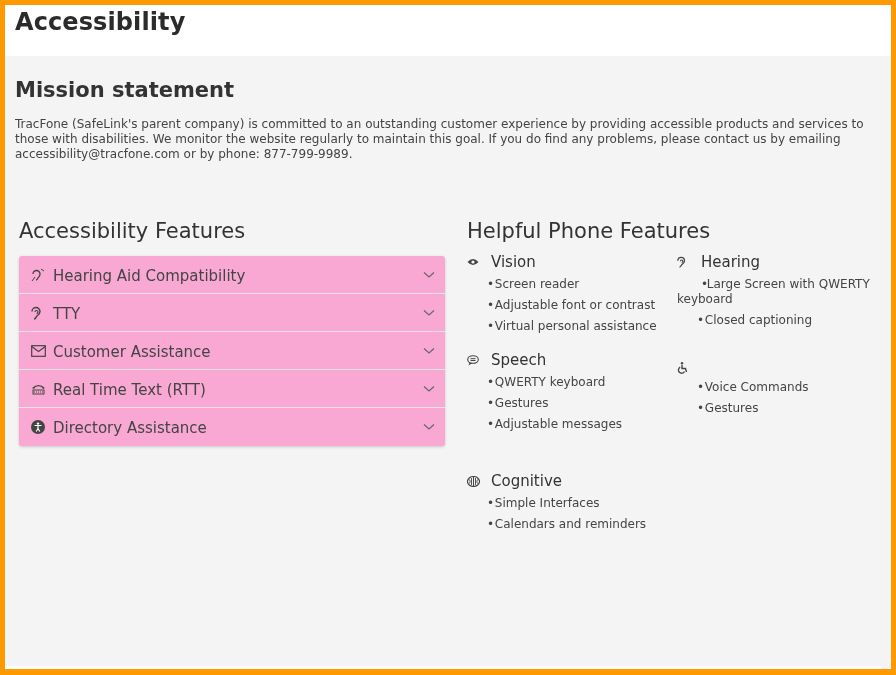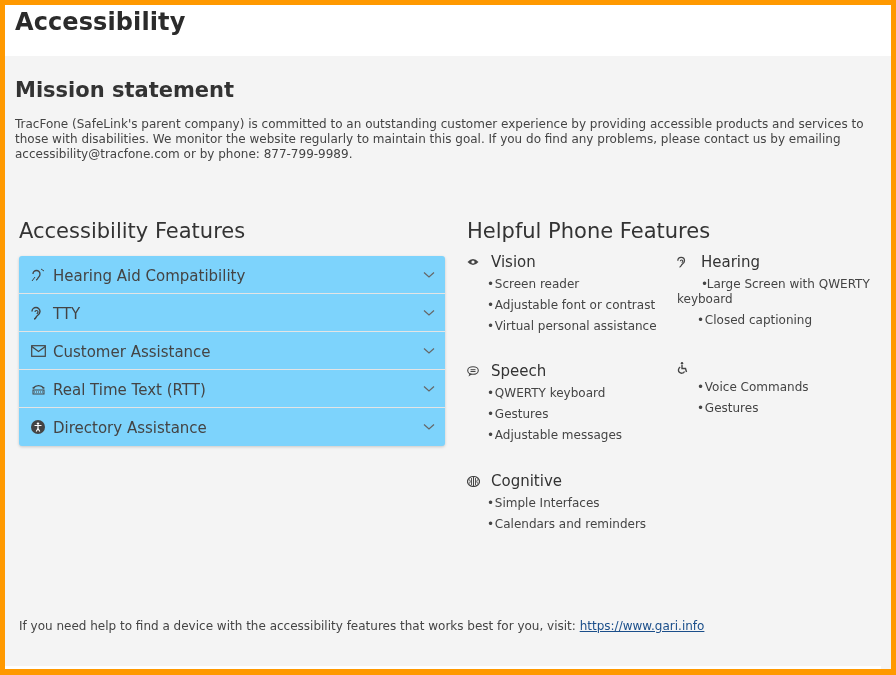--- a/index.html
+++ b/index.html
@@ -13,21 +13,21 @@
     height: 51px; background: #ffffff; padding: 3px 10px 0 10px;
   }
   .top-bar h1 { font-size: 24px; font-weight: bold; color: #2b2b2b; letter-spacing: 0.1px; }
   .mission { padding: 22px 10px 0 10px; }
   .mission h2 { font-size: 21px; font-weight: bold; color: #333; margin-bottom: 15px; }
   .mission p { font-size: 12px; line-height: 15px; color: #444; }
   .cols { position: absolute; top: 214px; left: 0; width: 886px; }
   .left-col { position: absolute; left: 14px; top: 0; width: 426px; }
   .left-col h2, .right-col h2 { font-size: 21px; font-weight: normal; color: #333; }
   .accordion {
-    margin-top: 13px; background: #7dd3fc; border-radius: 3px;
+    margin-top: 13px; background: #f9a8d4; border-radius: 3px;
     box-shadow: 0 1px 3px rgba(0,0,0,0.18);
   }
   .acc-item {
     height: 38px; border-bottom: 1px solid #e4e4e4; display: flex; align-items: center;
     padding: 0 10px 0 12px; cursor: pointer;
   }
   .acc-item:last-child { border-bottom: none; }
   .acc-icon { width: 22px; font-size: 14px; color: #444; display: inline-flex; align-items: center; }
   .acc-label { flex: 1; font-size: 15px; color: #444; padding-top: 2px; }
   .chev { width: 12px; height: 12px; display: inline-block; }
@@ -155,21 +155,21 @@
                   <path d="M4 6a1.5 1.5 0 0 1 3 0c0 1-1 1.3-1 2" fill="none" stroke="#444" stroke-width="1.3"></path>
                 </svg>
               </span>
               <span>Hearing</span>
             </h3>
           <ul>
             <li style="padding-left:0; text-indent:12px;"><span class="b" style="padding-left:0;">•</span> <span>Large Screen with QWERTY keyboard</span></li>
             <li><span class="b">•</span> <span>Closed captioning</span></li>
           </ul>
         </div>
-        <div class="feat" style="left:0; top:109px;">
+        <div class="feat" style="left:0; top:98px;">
           <h3>
               <span class="fi">
                 <svg width="12" height="11" viewBox="0 0 12 11">
                   <ellipse cx="6" cy="4.5" rx="5.3" ry="3.8" fill="none" stroke="#444" stroke-width="1.1"></ellipse>
                   <path d="M2.5 7.5 L1.5 10.5 L5 8.2" fill="#444"></path>
                   <line x1="3.5" y1="3.7" x2="8.5" y2="3.7" stroke="#444"></line>
                   <line x1="3.5" y1="5.5" x2="8.5" y2="5.5" stroke="#444"></line>
                 </svg>
               </span>
               <span>Speech</span>
@@ -208,17 +208,14 @@
             </h3>
           <ul>
             <li><span class="b">•</span> <span>Simple Interfaces</span></li>
             <li><span class="b">•</span> <span>Calendars and reminders</span></li>
           </ul>
         </div>
       </div>
     </section>
   </div>
 
-  <p class="footer-note">
-    <span>If you need help to find a device with the accessibility features that works best for you, visit: </span><a href="#">https://www.gari.info</a>
-  </p>
   <div class="bottom-strip"></div>
 </div>
 
 </body></html>

